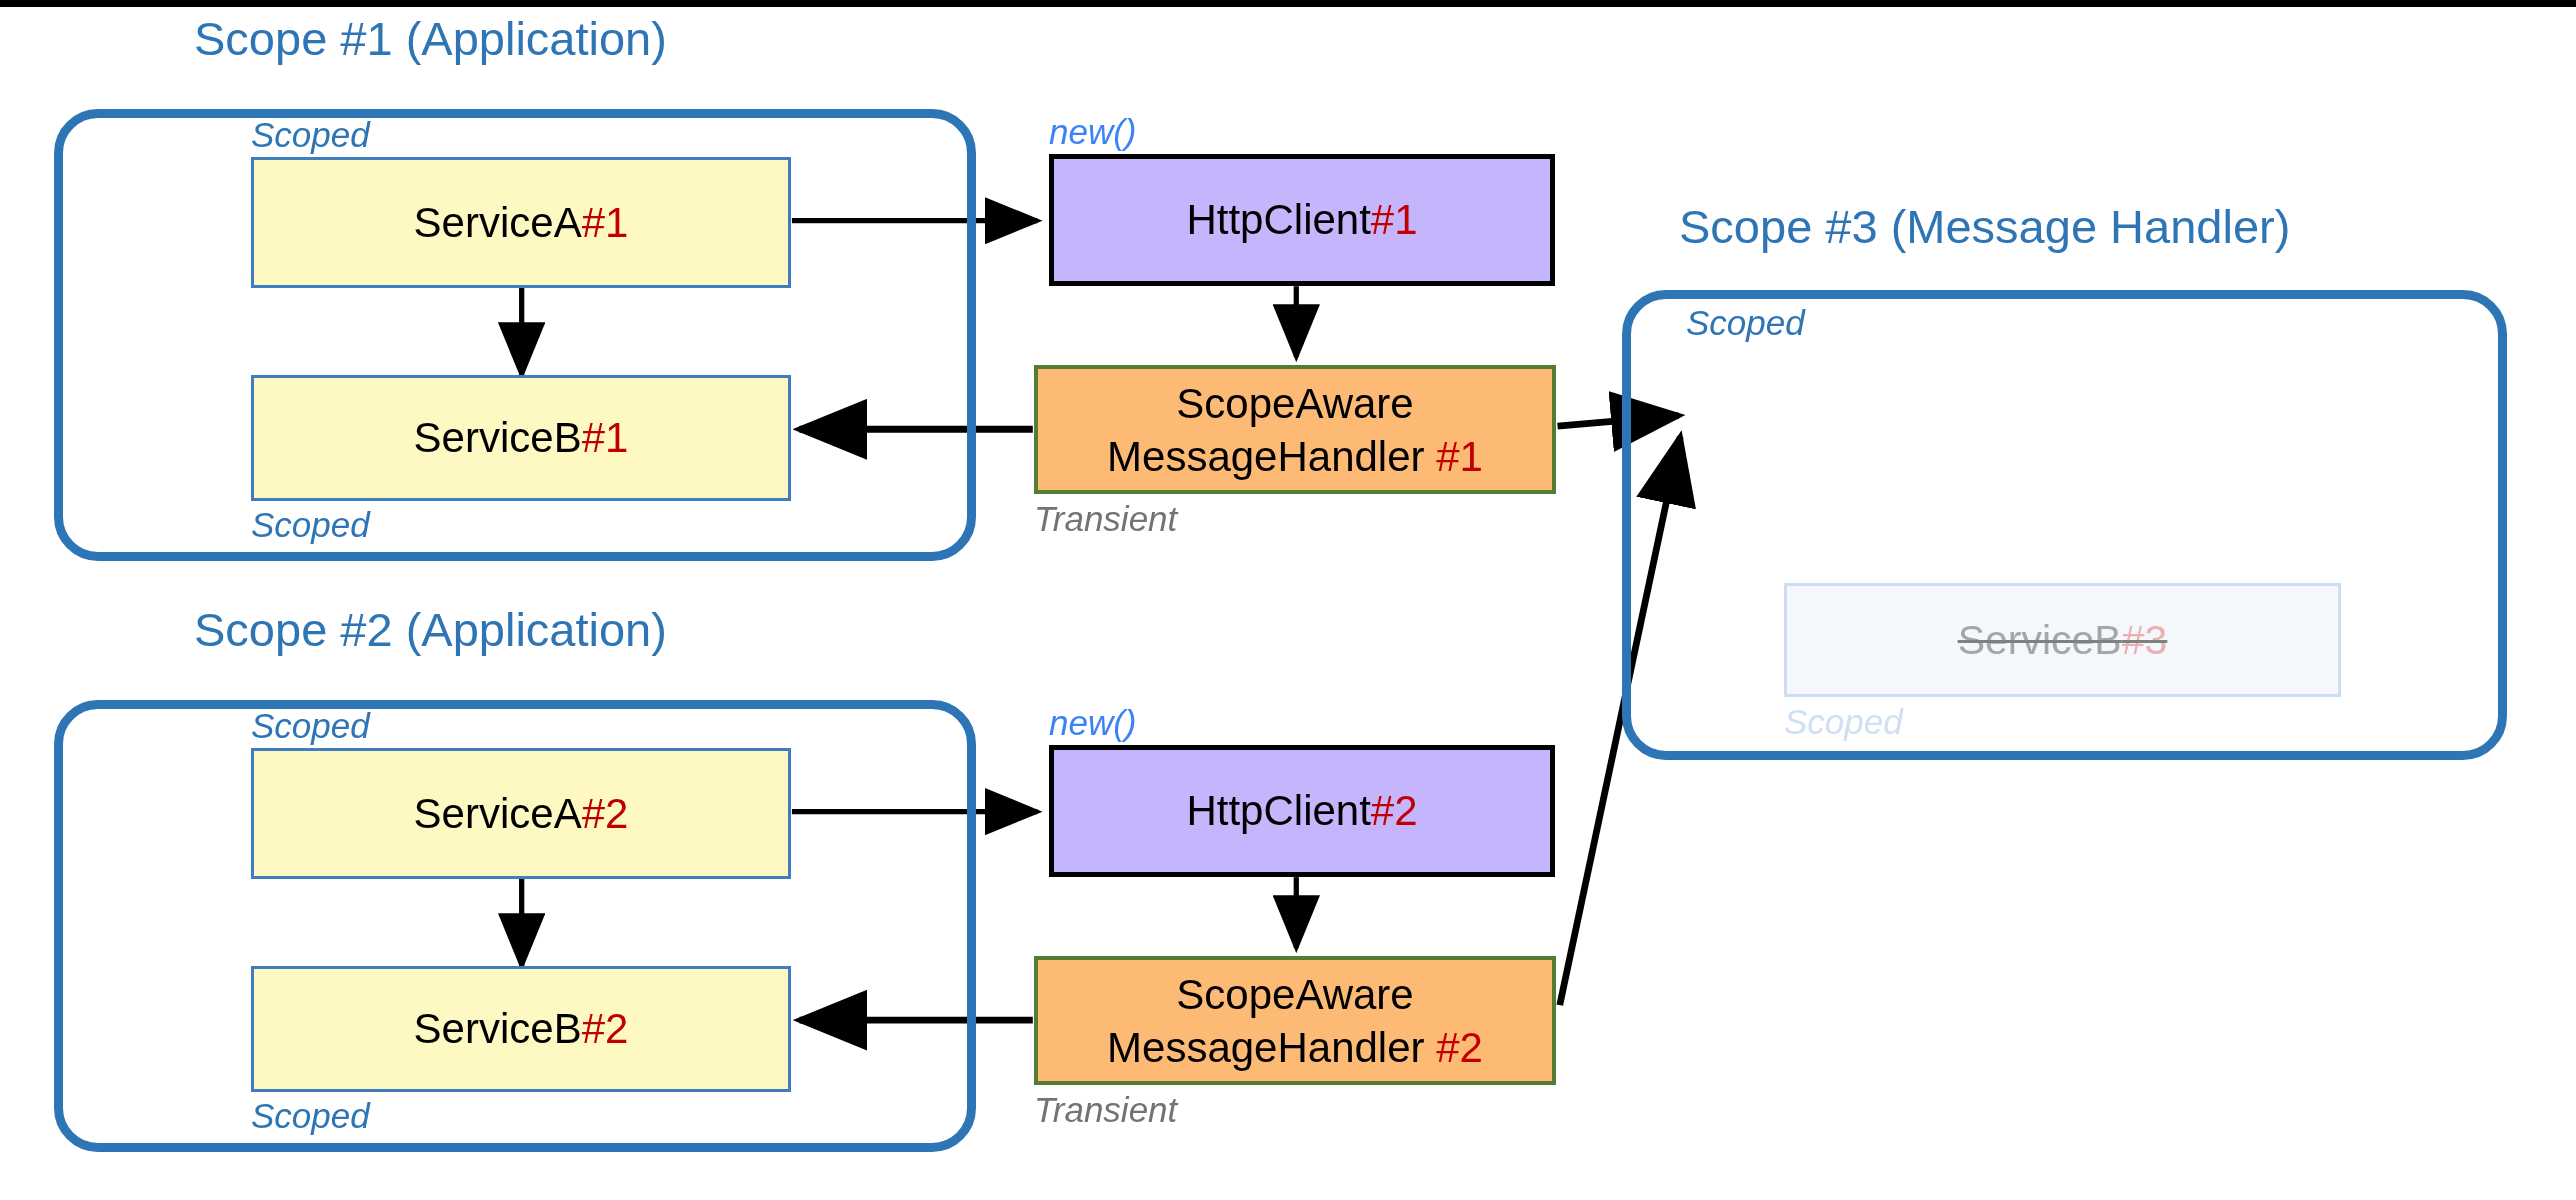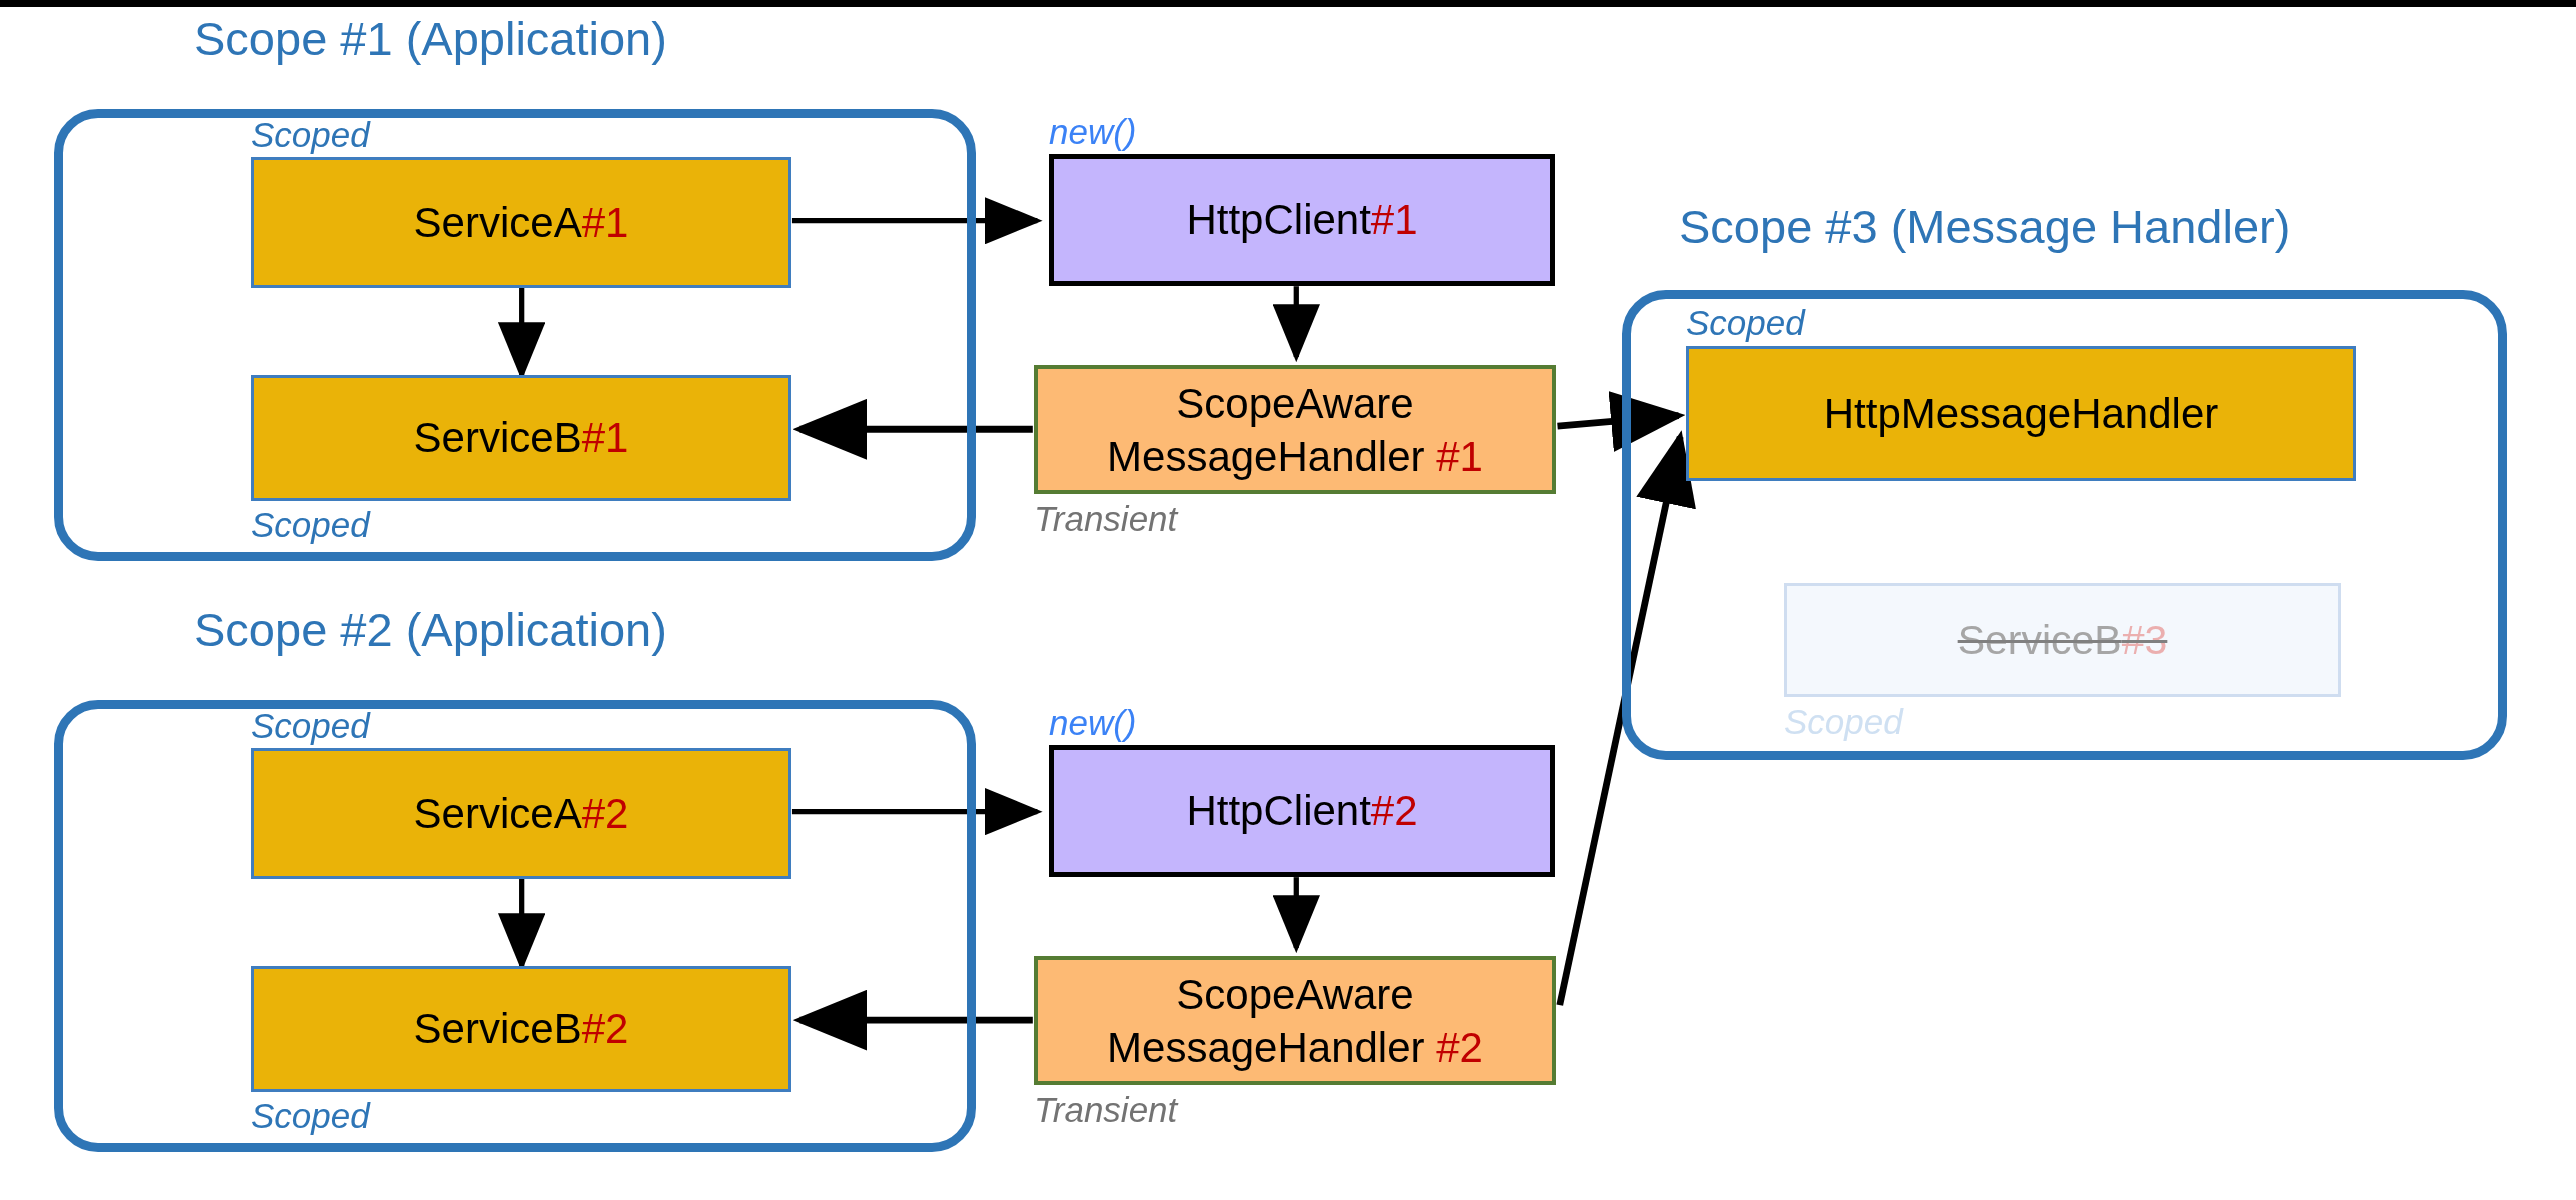--- a/index.html
+++ b/index.html
@@ -15,21 +15,21 @@
                white-space:nowrap;font-weight:400;}
 
   
   .scope-box{position:absolute;border:9.8px solid #2E75B6;border-radius:44px;
              background:transparent;box-sizing:border-box;}
 
   
   .node{position:absolute;box-sizing:border-box;display:flex;align-items:center;
         justify-content:center;text-align:center;white-space:nowrap;}
 
-  .node-blue{background:#eab308;border:3.8px solid #3F7DBF;color:#000000;
+  .node-blue{background:#fef9c3;border:3.8px solid #3F7DBF;color:#000000;
              font-size:42px;line-height:48px;}
   .node-gray{background:#c4b5fd;border:5.3px solid #000000;color:#000000;
              font-size:42px;line-height:48px;}
   .node-green{background:#fdba74;border:4.5px solid #557C33;color:#000000;
               font-size:42px;line-height:53px;}
   .node-faded{background:#F4F8FD;border:3px solid #CFDDF0;color:#A6A6A6;
               font-size:41px;line-height:48px;}
 
   .num-red{color:#C00000;}
   .num-red-faded{color:#EBAFAF;}
@@ -120,23 +120,20 @@
   </div>
 
   <div class="lifetime lt-green" style="left:1034px;top:501px;width:522px;">Transient</div>
 
   <div class="scope-title" style="left:1679px;top:203px;">Scope #3 (Message Handler)</div>
 
   <div class="scope-box" style="left:1622px;top:290px;width:885px;height:470px;"></div>
 
   <div class="lifetime lt-blue" style="left:1686px;top:305px;width:670px;">Scoped</div>
 
-  <div class="node node-blue" style="left:1686px;top:346px;width:670px;height:135px;">
-    <span>HttpMessageHandler</span>
-  </div>
 
   <div class="node node-faded" style="left:1784px;top:583px;width:557px;height:114px;">
     <span class="strike">ServiceB </span>
       <span class="num-red-faded strike">#3</span>
   </div>
 
   <div class="lifetime lt-faded" style="left:1784px;top:704px;width:557px;">Scoped</div>
 
   <div class="scope-title" style="left:194px;top:606px;">Scope #2 (Application)</div>
 

